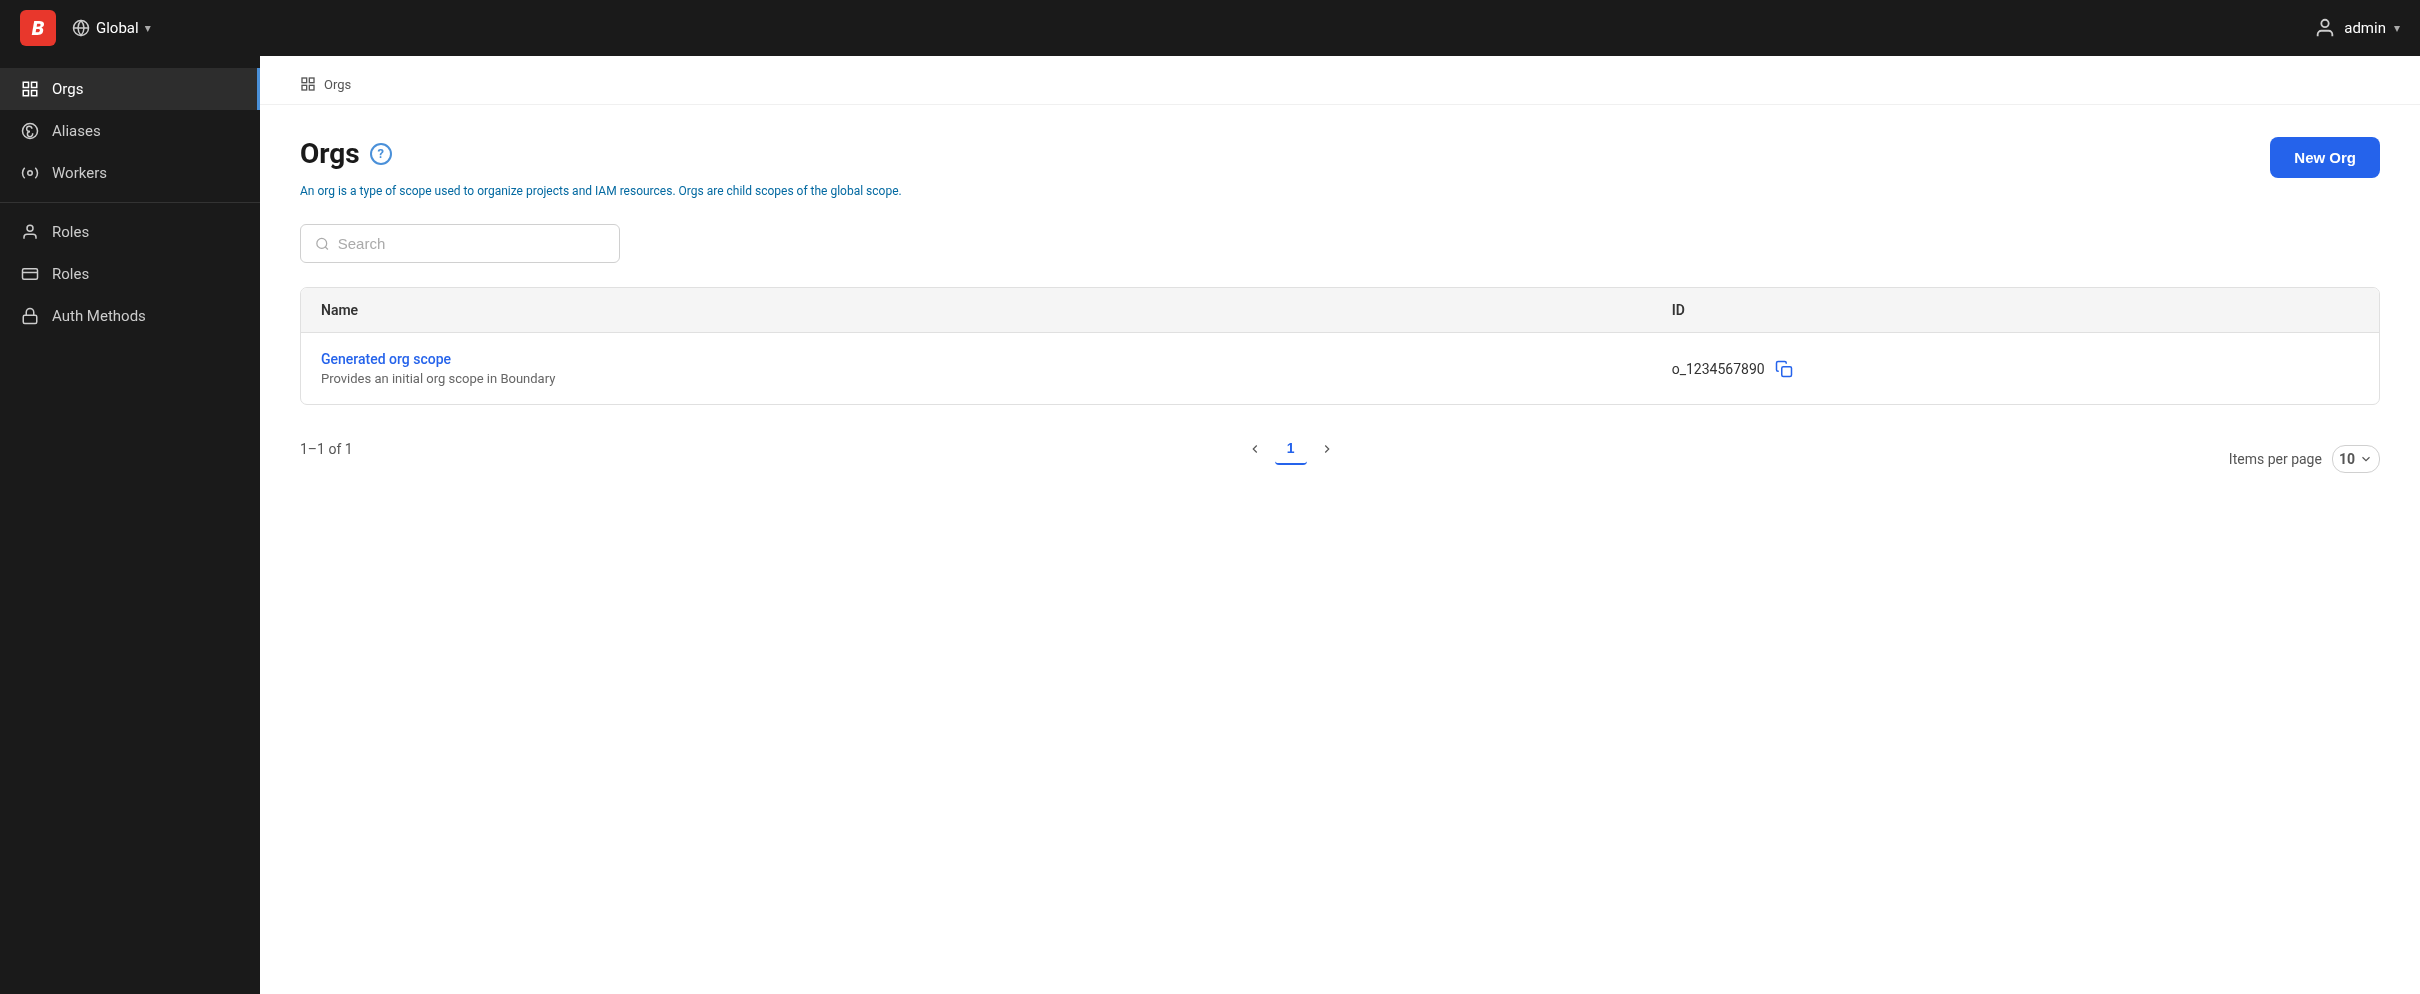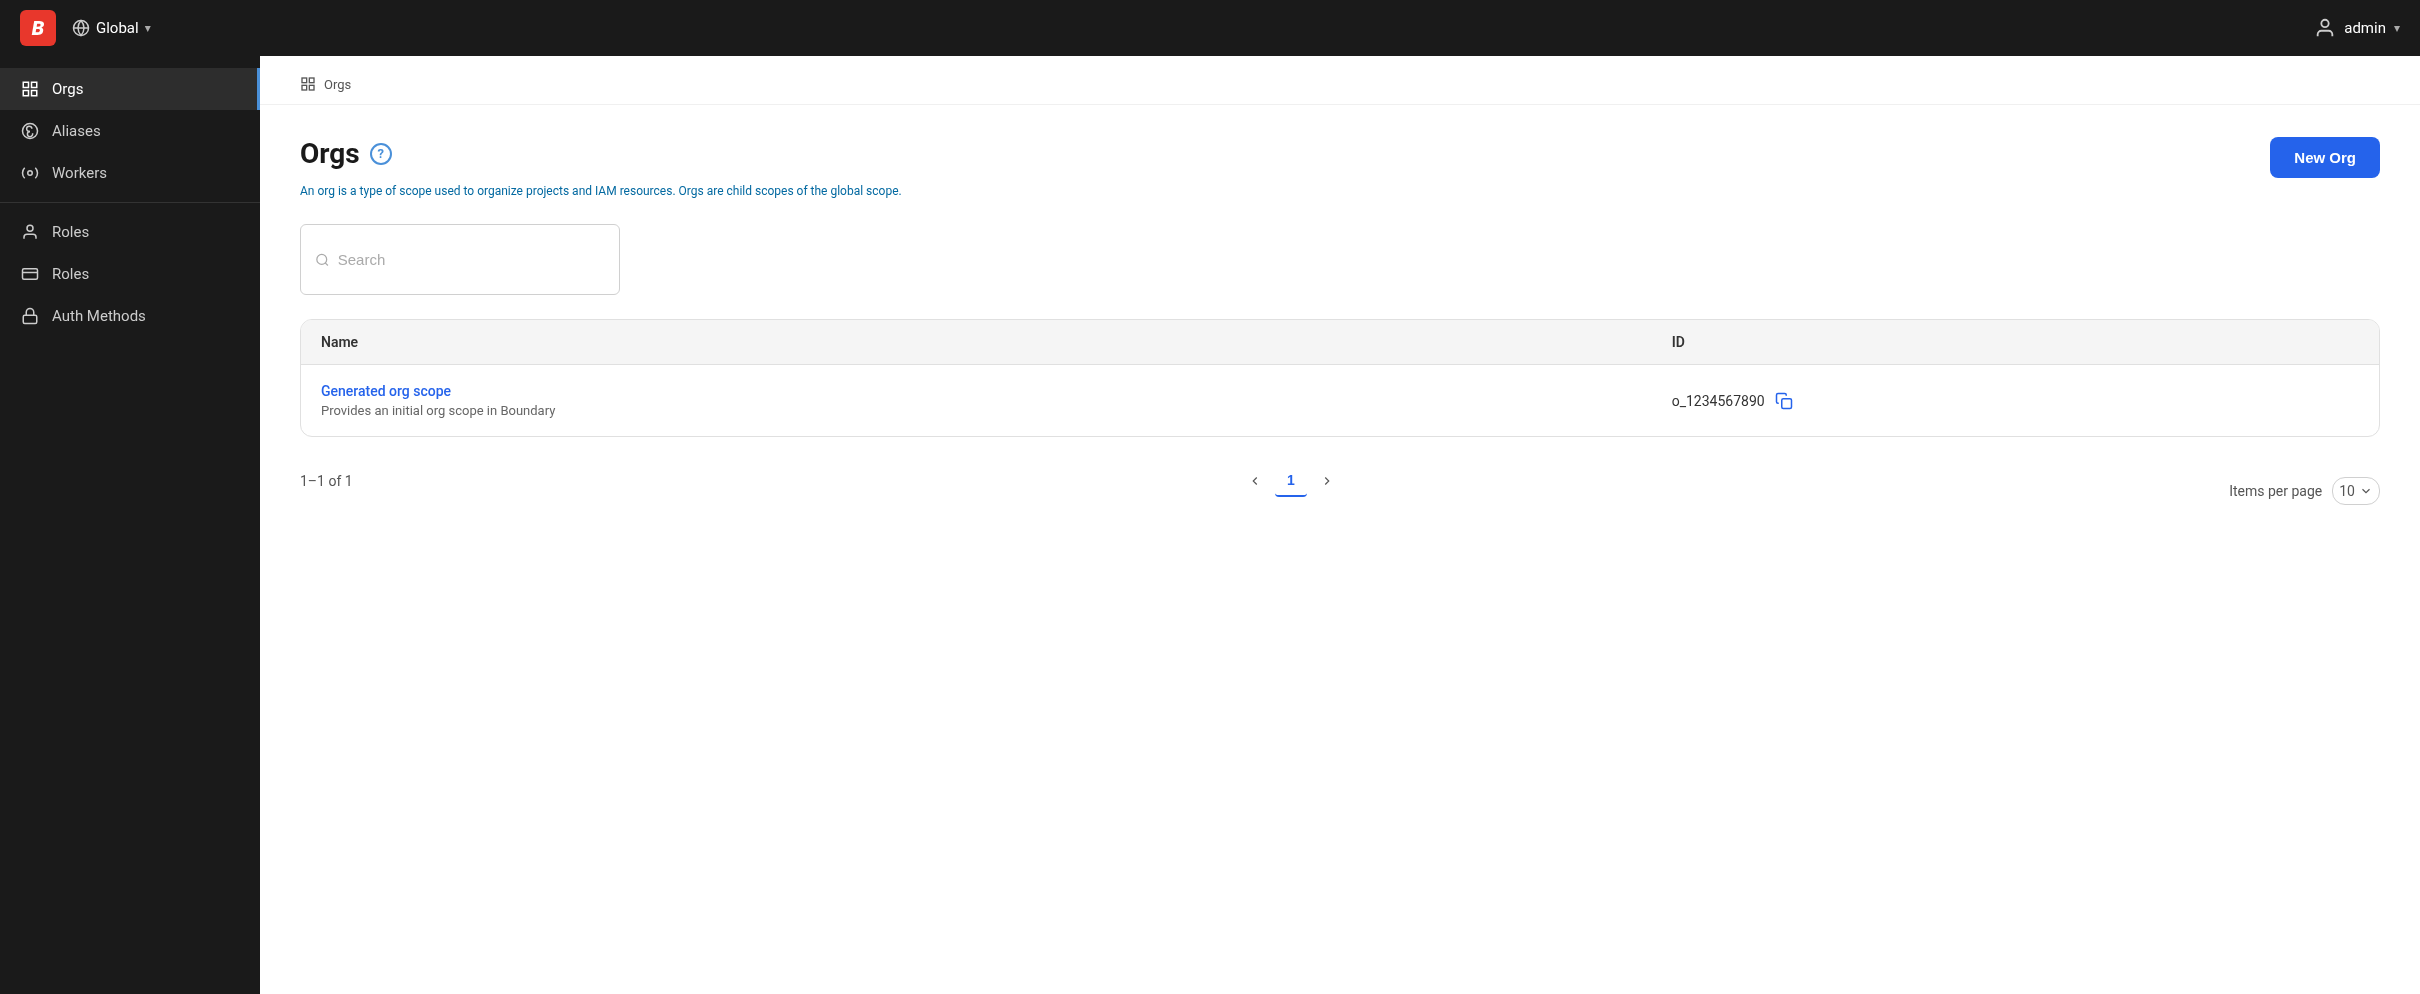--- a/index.html
+++ b/index.html
@@ -96,31 +96,31 @@
       white-space: nowrap;
       flex-shrink: 0;
     }
 
     
     .search-container { margin-bottom: 24px; }
     .search-input-wrap {
       display: flex; align-items: center; gap: 8px;
       border: 1px solid #d0d0d0;
       border-radius: 6px;
-      padding: 26px 14px;
+      padding: 10px 14px;
       width: 320px;
       background: #fff;
     }
     .search-input-wrap input {
       border: none; outline: none; font-size: 15px; color: #333; width: 100%; background: transparent;
     }
     .search-input-wrap input::placeholder { color: #aaa; }
 
     
-    .table-container { border: 1px solid #e0e0e0; border-radius: 12px; overflow: hidden; }
+    .table-container { border: 1px solid #e0e0e0; border-radius: 7px; overflow: hidden; }
     .table { width: 100%; border-collapse: collapse; }
     .table th {
       background: #f5f5f5;
       padding: 14px 20px;
       text-align: left;
       font-size: 14px;
       font-weight: 600;
       color: #333;
       border-bottom: 1px solid #e0e0e0;
     }
@@ -153,21 +153,21 @@
     }
     .page-btn.active { color: #2563eb; font-weight: 700; border-bottom: 2px solid #2563eb; }
     .items-per-page { display: flex; align-items: center; gap: 10px; margin-top: 20px; }
     .items-per-page-select {
       border: 1px solid #d0d0d0;
       border-radius: 13px;
       padding: 5px 6px;
       font-size: 14px;
       cursor: pointer;
       background: #fff;
-      display: flex; align-items: center; gap: 4px;
+      display: flex; align-items: center; gap: 4px; font-weight: bold;
     }
   </style>
 </head>
 <body>
 
 <nav class="top-nav">
   <div class="top-nav-left">
     <div class="logo">B</div>
     <div class="global-selector">
       <svg width="18" height="18" viewBox="0 0 24 24" fill="none" stroke="#cccccc" stroke-width="2">

